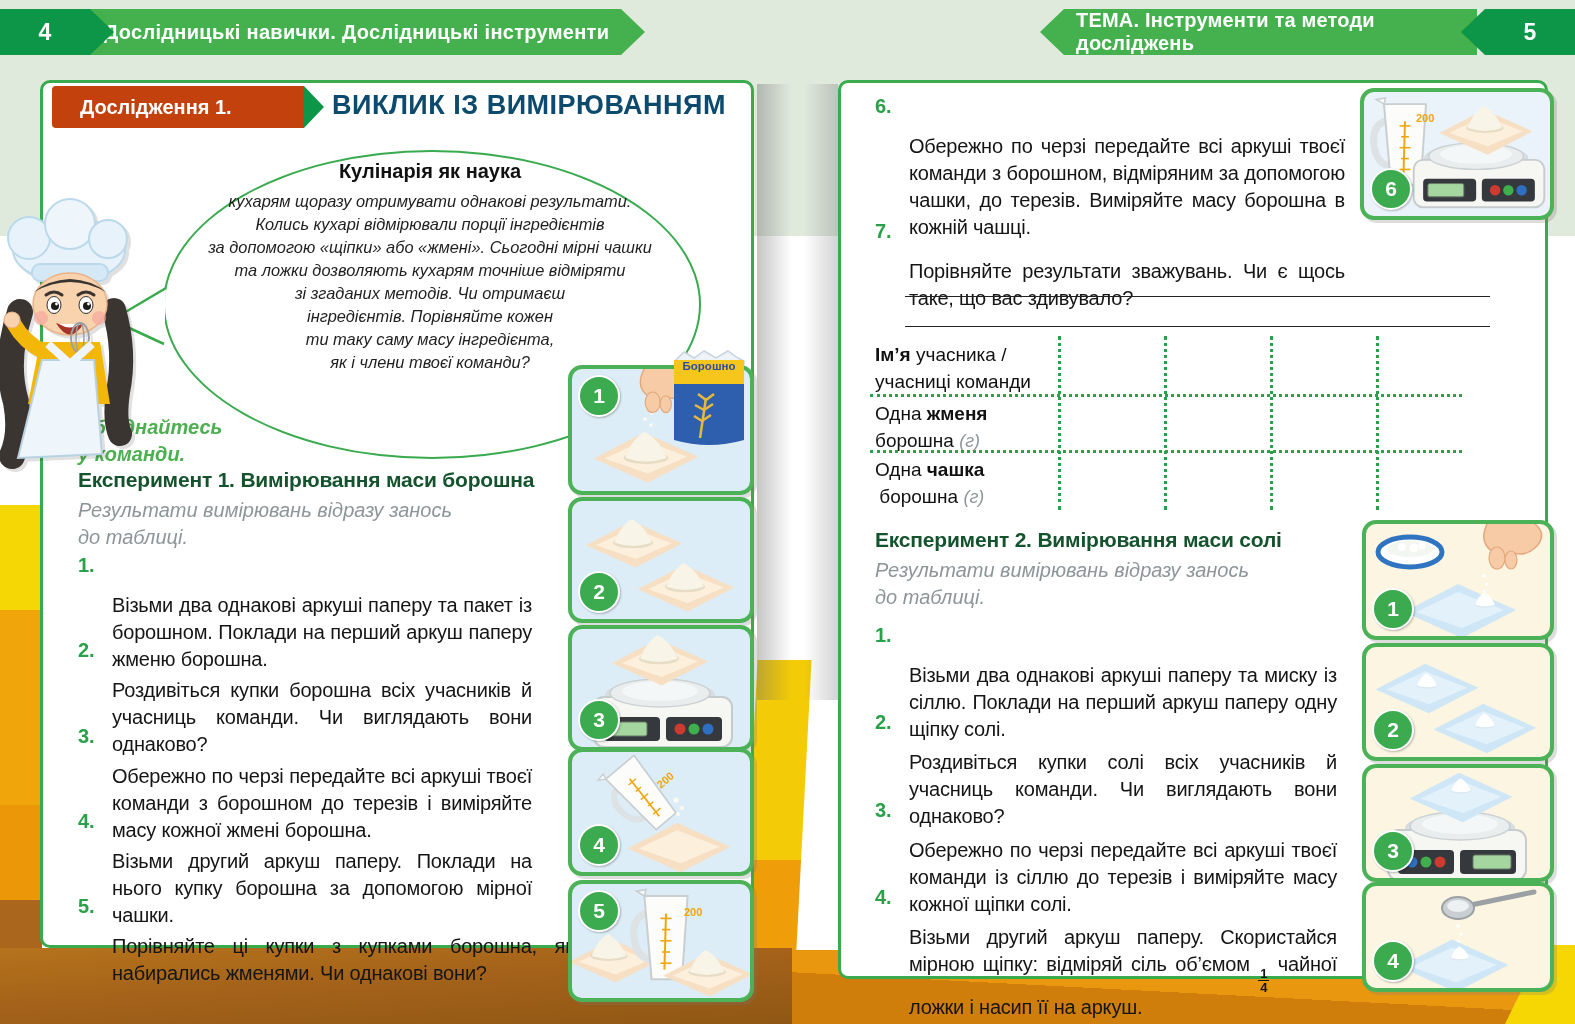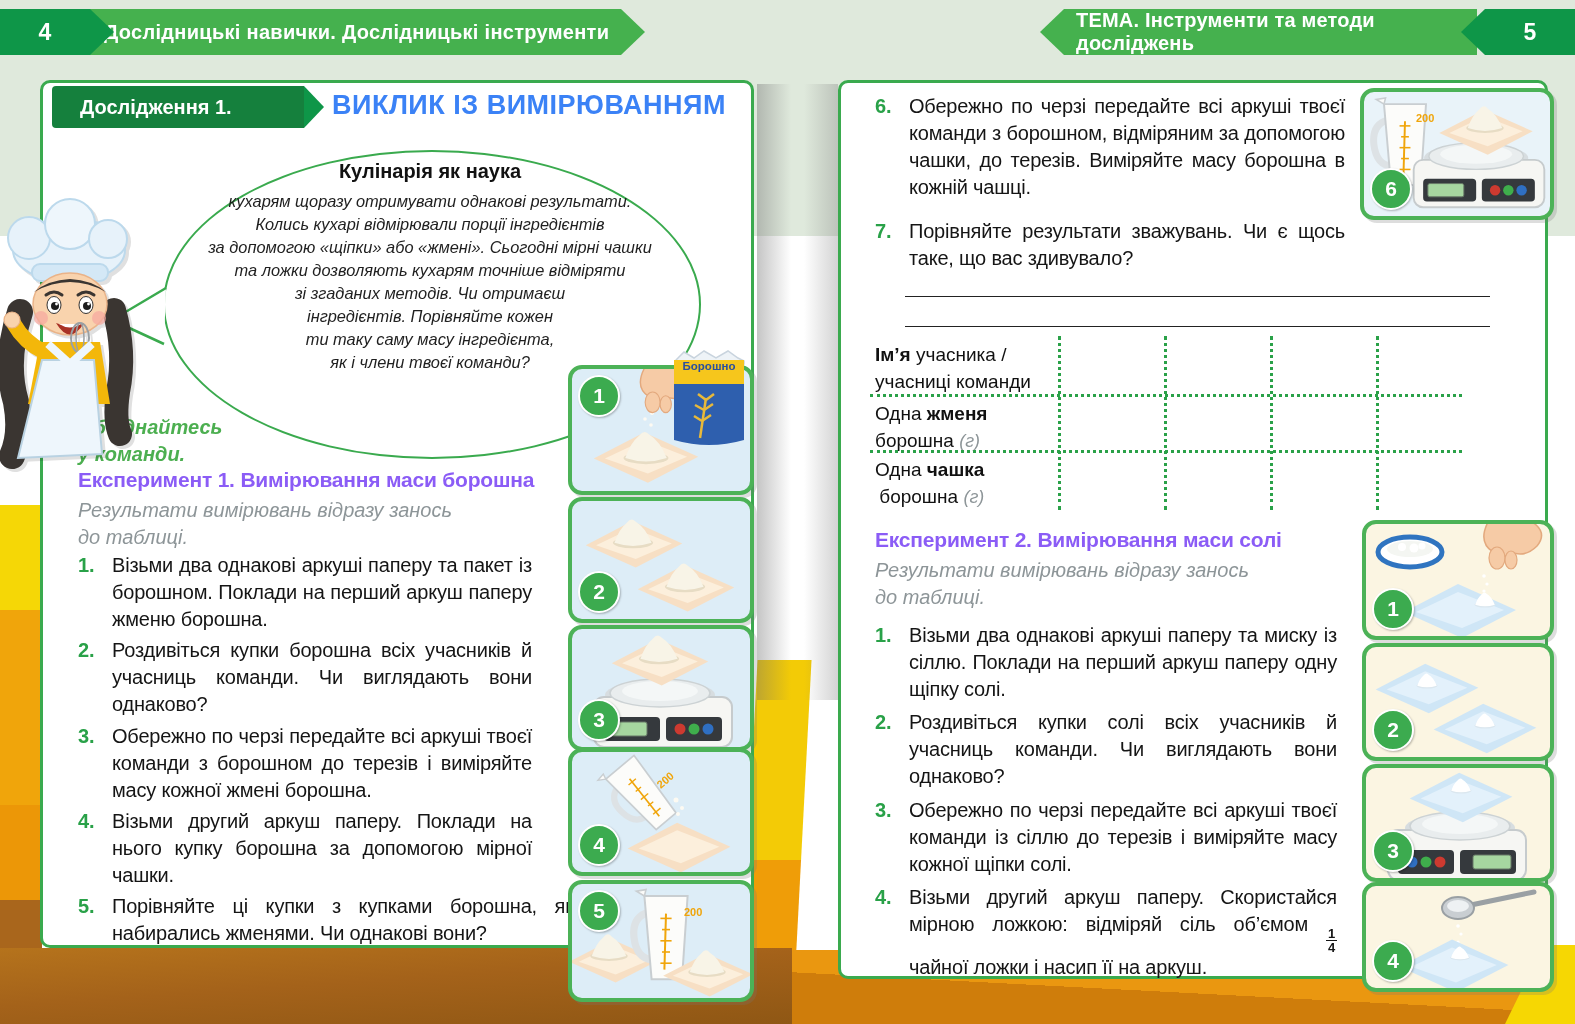--- a/index.html
+++ b/index.html
@@ -34,45 +34,45 @@
   .banner-right-num{left:1461px;width:114px;background:#0e9648;justify-content:center;
     clip-path:polygon(24px 0,100% 0,100% 100%,24px 100%,0 50%);font-size:23px;}
   .banner-right-num span{margin-left:24px;}
 
   
   .panel{position:absolute;background:#fff;border:3.5px solid #3aaa4e;border-radius:10px;z-index:1;}
   .panel-left{left:40px;top:80px;width:708px;height:862px;}
   .panel-right{left:838px;top:80px;width:704px;height:893px;}
 
   
-  .research-label{position:absolute;left:52px;top:86px;width:252px;height:42px;background:#15803d;
+  .research-label{position:absolute;left:52px;top:86px;width:252px;height:42px;background:#c2410c;
     color:#fff;font-size:20px;font-weight:700;display:flex;align-items:center;padding-left:28px;
     box-sizing:border-box;z-index:4;border-radius:4px 0 0 4px;}
   .research-label::after{content:"";position:absolute;right:-20px;top:0;border-left:20px solid #0e9648;
     border-top:21px solid transparent;border-bottom:21px solid transparent;}
-  .main-title{position:absolute;left:332px;top:90px;font-size:27px;font-weight:700;color:#3b82f6;
+  .main-title{position:absolute;left:332px;top:90px;font-size:27px;font-weight:700;color:#0c4a6e;
     letter-spacing:.5px;z-index:4;}
 
   
   .bubble{position:absolute;left:163px;top:150px;width:534px;height:305px;background:#fff;
     border:2.5px solid #3aaa4e;border-radius:50%;z-index:3;}
   .bubble-title{position:absolute;left:0;top:160px;width:860px;text-align:center;font-size:20px;
     font-weight:700;color:#111;z-index:4;left:0px;width:860px;}
   .bubble-lines{position:absolute;left:150px;top:190px;width:560px;z-index:4;text-align:center;
     font-style:italic;font-size:16.4px;line-height:23px;color:#1f1f1f;}
   .bubble-tail{position:absolute;left:104px;top:282px;width:72px;height:72px;z-index:4;}
 
   
   .team-note{position:absolute;left:78px;top:414px;font-size:20px;font-style:italic;font-weight:700;
     color:#4caf50;line-height:27px;z-index:2;}
-  .exp-heading{position:absolute;font-size:21px;font-weight:700;color:#8b5cf6;z-index:2;letter-spacing:-.2px;}
+  .exp-heading{position:absolute;font-size:21px;font-weight:700;color:#14532d;z-index:2;letter-spacing:-.2px;}
   .exp-note{position:absolute;font-size:20px;font-style:italic;color:#8d9598;line-height:27px;z-index:2;}
   .step{position:absolute;font-size:20px;line-height:27px;color:#151515;z-index:2;letter-spacing:-.2px;}
   .step-num{position:absolute;left:0;top:0;font-weight:700;color:#29a148;}
-  .step-text{margin-left:34px;text-align:justify;}
+  .step-text{margin-left:34px;text-align:justify;margin-top:40px;}
   .frac{display:inline-flex;flex-direction:column;align-items:center;font-size:13px;line-height:13px;
     font-weight:700;vertical-align:-7px;}
   .frac .fn{border-bottom:1.5px solid #151515;padding:0 2px;}
 
   
   .answer-line{position:absolute;left:905px;width:585px;border-top:1.6px solid #222;z-index:2;}
   .dot-h{position:absolute;left:870px;width:592px;border-top:3.5px dotted #2aa148;z-index:2;}
   .dot-v{position:absolute;top:336px;height:174px;border-left:3.5px dotted #2aa148;z-index:2;}
   .trow{position:absolute;left:875px;font-size:19px;color:#111;line-height:27px;z-index:2;}
   .trow .b{font-weight:700;margin-top:20px;}
@@ -381,21 +381,21 @@
     <span class="step-num">2.</span>
     <div class="step-text">Роздивіться купки солі всіх учасників й учасниць команди. Чи виглядають вони однаково?</div>
   </div>
   <div class="step" style="left:875px;top:797px;width:462px;">
     <span class="step-num">3.</span>
     <div class="step-text">Обережно по черзі передайте всі аркуші твоєї команди із сіллю до терезів і виміряйте масу кожної щіпки солі.</div>
   </div>
   <div class="step" style="left:875px;top:884px;width:462px;">
     <span class="step-num">4.</span>
     <div class="step-text">
-      <span>Візьми другий аркуш паперу. Скористайся мірною ложкою: відміряй сіль об’ємом</span>
+      <span>Візьми другий аркуш паперу. Скористайся мірною щіпку: відміряй сіль об’ємом</span>
       <span class="frac">
           <span class="fn">1</span>
           <span class="fd">4</span>
         </span>
       <span>чайної ложки і насип її на аркуш.</span>
     </div>
   </div>
 
   <div class="card salt" style="left:1362px;top:520px;width:184px;height:112px;">
     <svg class="ill" viewBox="0 0 184 112">

